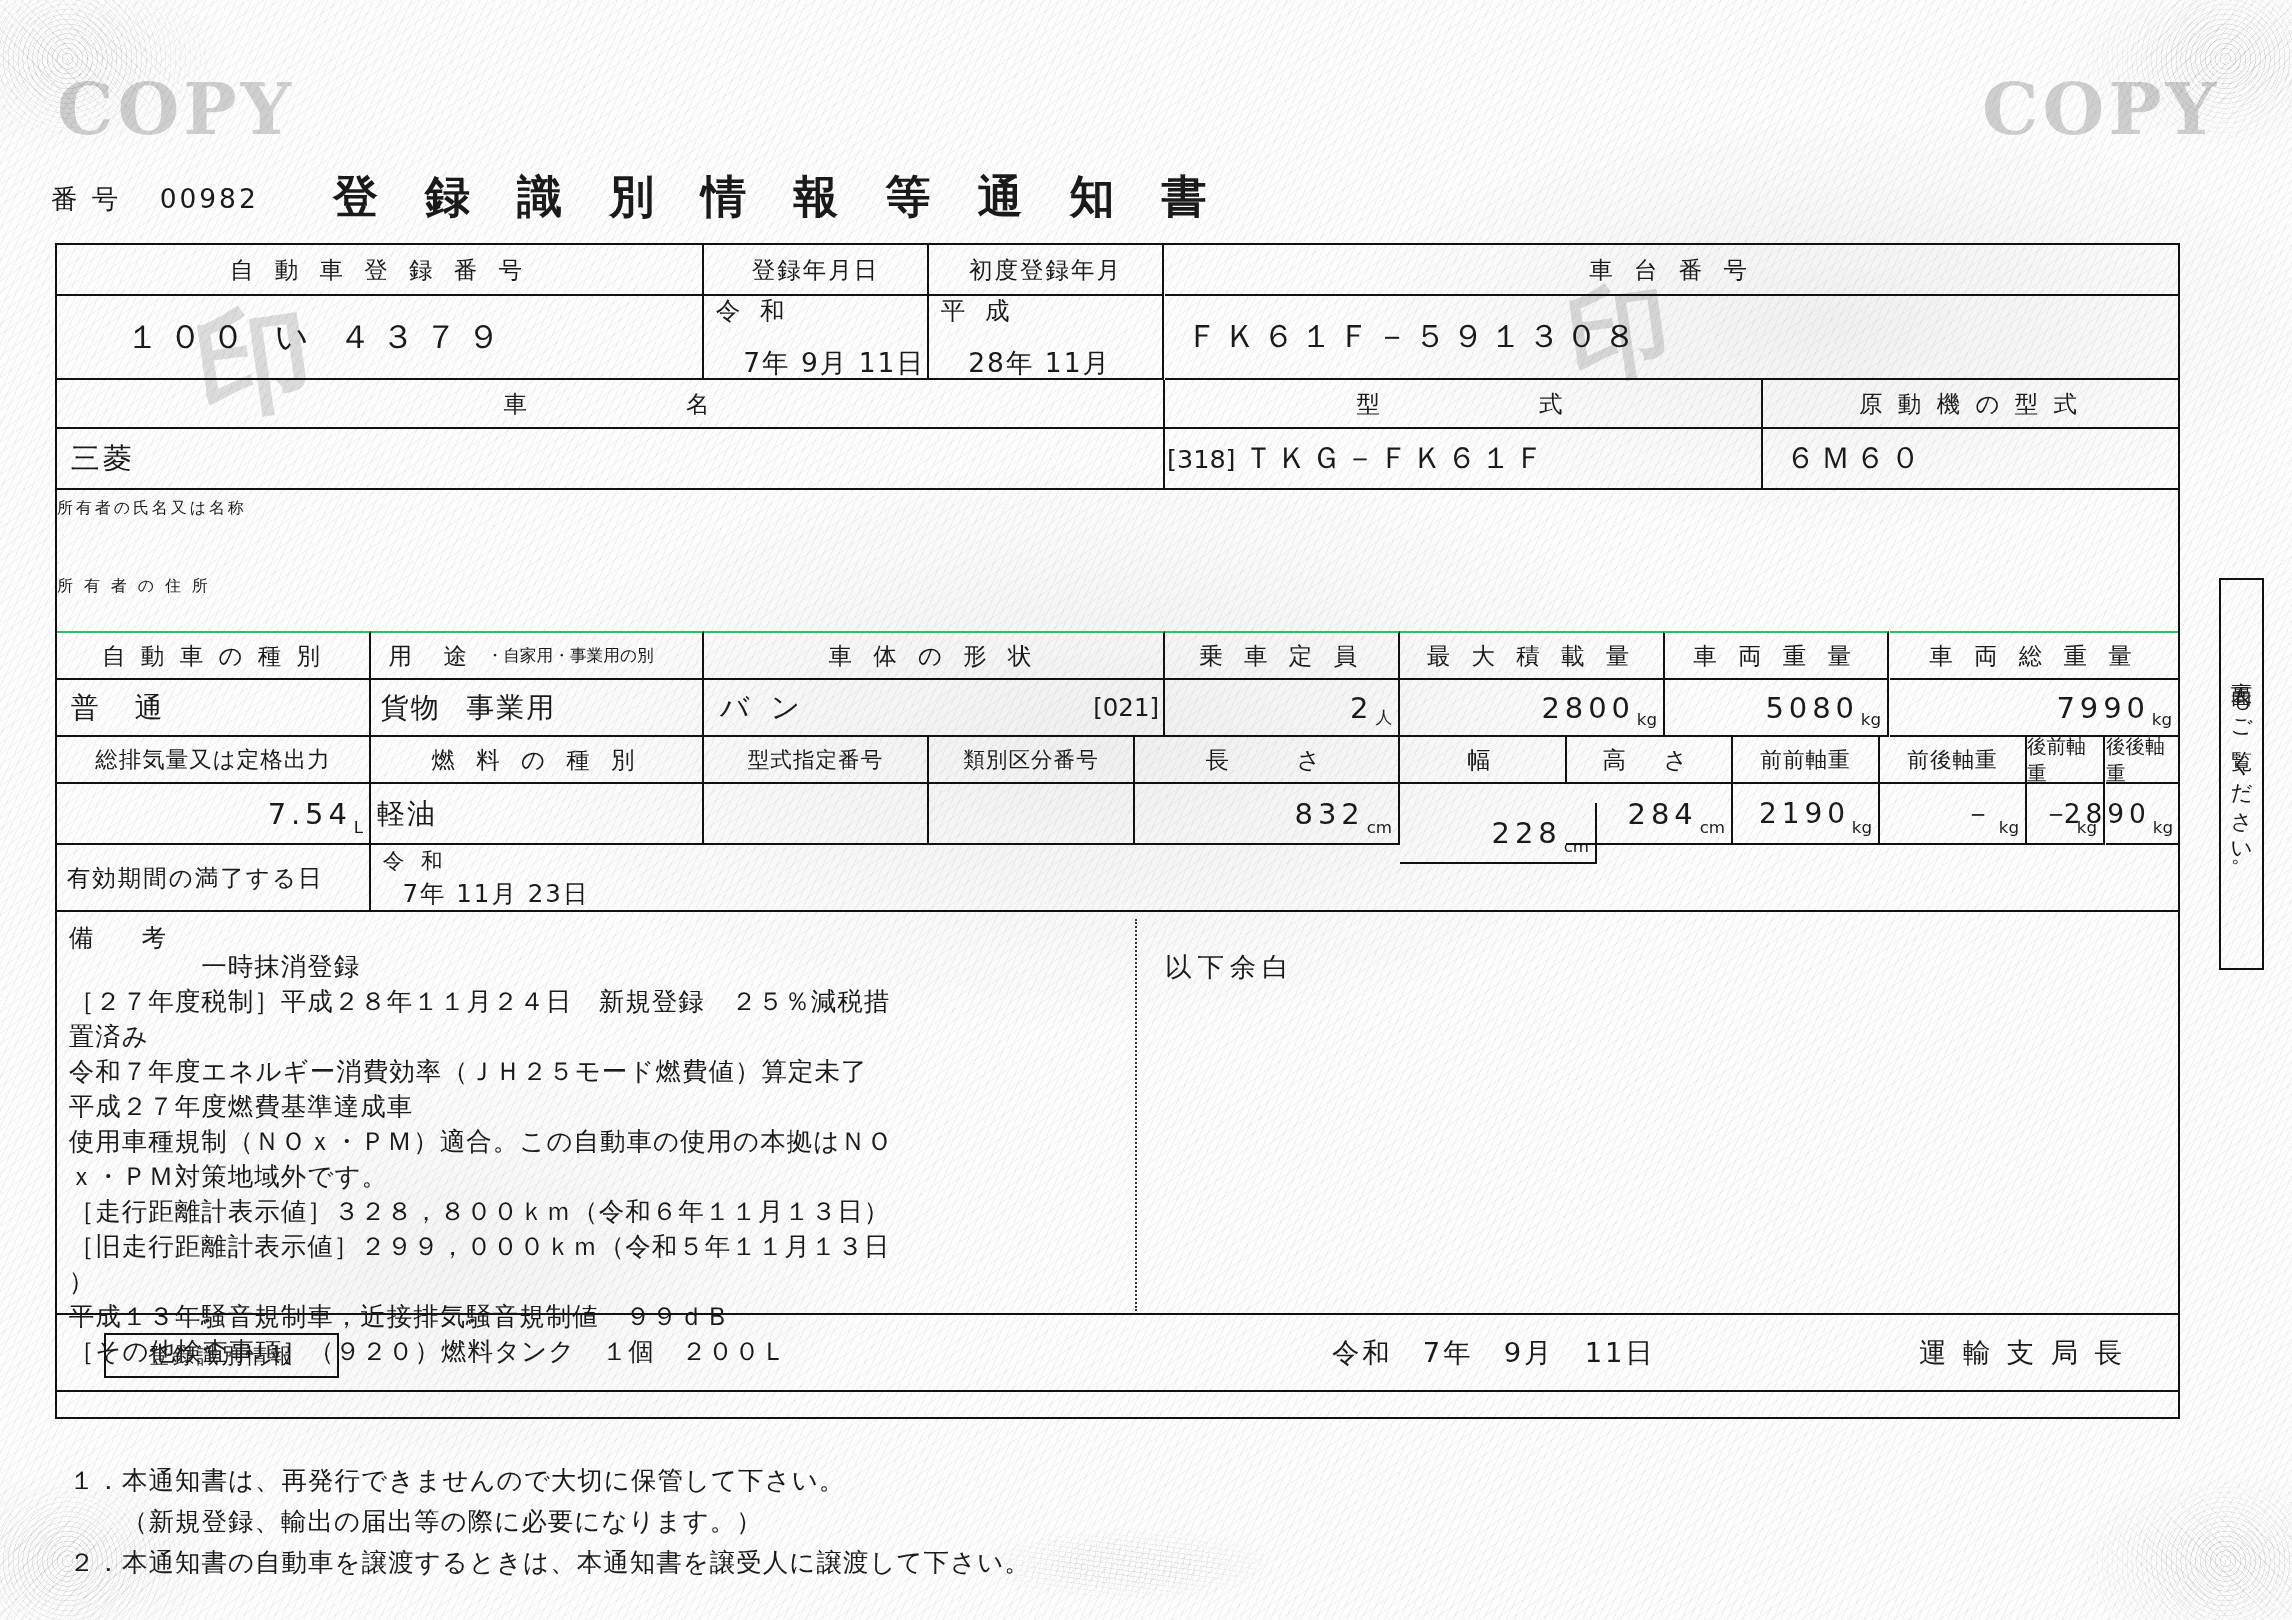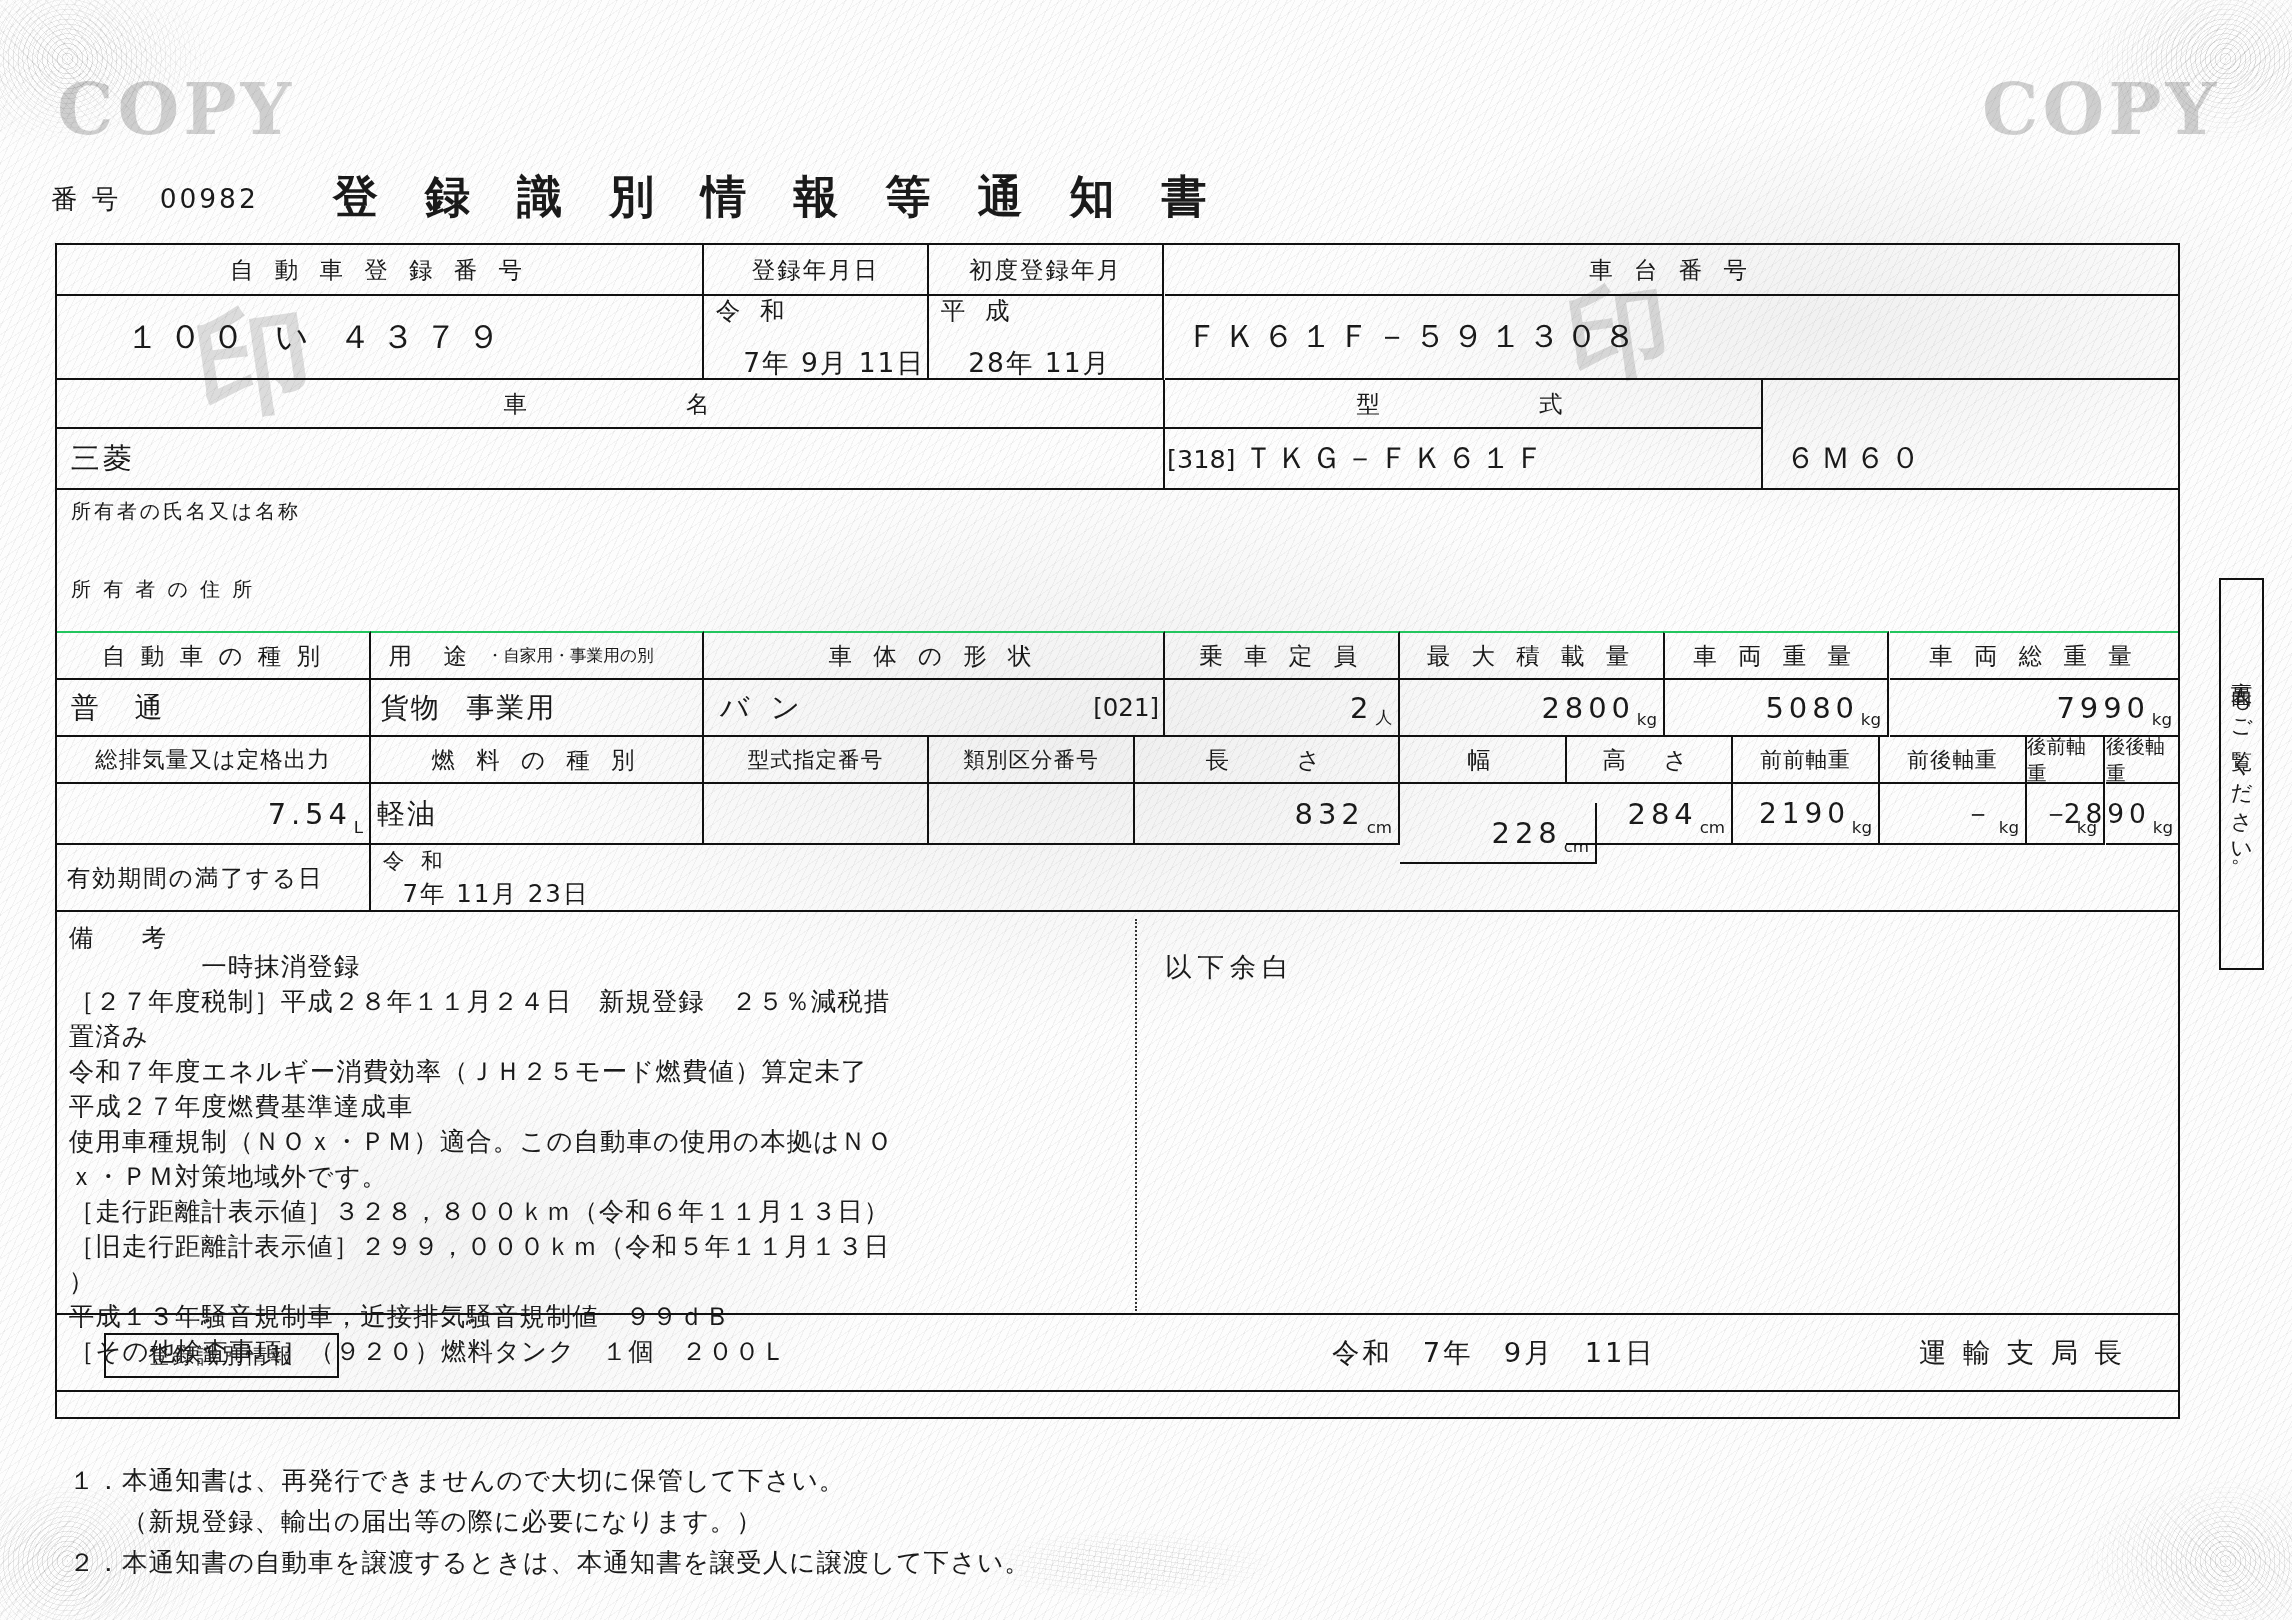--- a/index.html
+++ b/index.html
@@ -186,23 +186,23 @@
   .era-top { letter-spacing: 5.9px; }
   .era-bottom {
     font-size: 26.5px;
     letter-spacing: 2px;
     padding-left: 27.4px;
     margin-top: 18px;
   }
 
   .owner-line {
     position: absolute;
-    font-size: 20px;
+    font-size: 16px;
     letter-spacing: 2.9px;
-    padding-left: 14px;
+    padding-left: 0;
   }
 
   .remarks-title {
     position: absolute;
     font-size: 24.5px;
     letter-spacing: 11.8px;
     left: 11.8px;
   }
   .remarks-body {
     position: absolute;
@@ -293,20 +293,21 @@
 
     <div class="cell era-box bb br" style="left:872px;top:51px;width:235px;height:84px">
       <div class="era-top">平 成</div>
       <div class="era-bottom">28年 11月</div>
     </div>
 
     <div class="cell val bb" style="left:1108px;top:51px;width:1013px;height:84px;font-size:32px;letter-spacing:5.9px;padding-left:21.6px">ＦＫ６１Ｆ－５９１３０８</div>
 
     <div class="cell lbl bb br" style="left:0;top:135px;width:1108px;height:49px">車　　　　　名</div>
     <div class="cell lbl bb br" style="left:1108px;top:135px;width:598px;height:49px">型　　　　　式</div>
+    <div class="cell lbl bb" style="left:1705px;top:135px;width:416px;height:49px;letter-spacing:3.9px">原 動 機 の 型 式</div>
 
     <div class="cell val bb br" style="left:0;top:184px;width:1108px;height:61px;font-size:29px;letter-spacing:2.9px">三菱</div>
     <div class="cell bb br" style="left:1108px;top:184px;width:598px;height:61px;display:flex;align-items:center">
       <span style="font-size:25.5px;letter-spacing:0;margin-left:2px">[318]</span>
       <span style="font-size:30px;letter-spacing:3.9px;margin-left:7.8px">ＴＫＧ－ＦＫ６１Ｆ</span>
     </div>
     <div class="cell val bb" style="left:1705px;top:184px;width:416px;height:61px;font-size:30px;letter-spacing:4.9px;padding-left:23.5px">６Ｍ６０</div>
 
     <div class="owner-line" style="left:0;top:253px">所有者の氏名又は名称</div>
     <div class="cell" style="left:412px;top:253px;width:686px;height:33px"></div>

